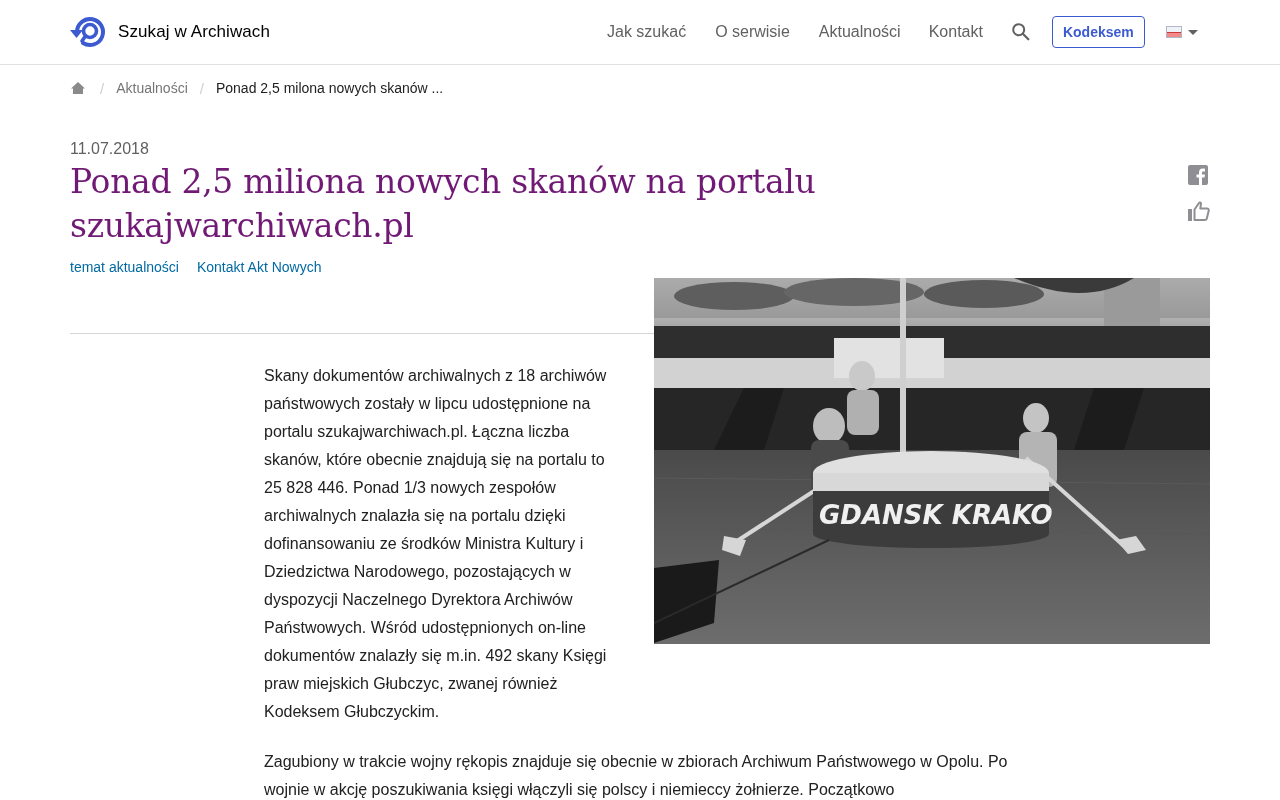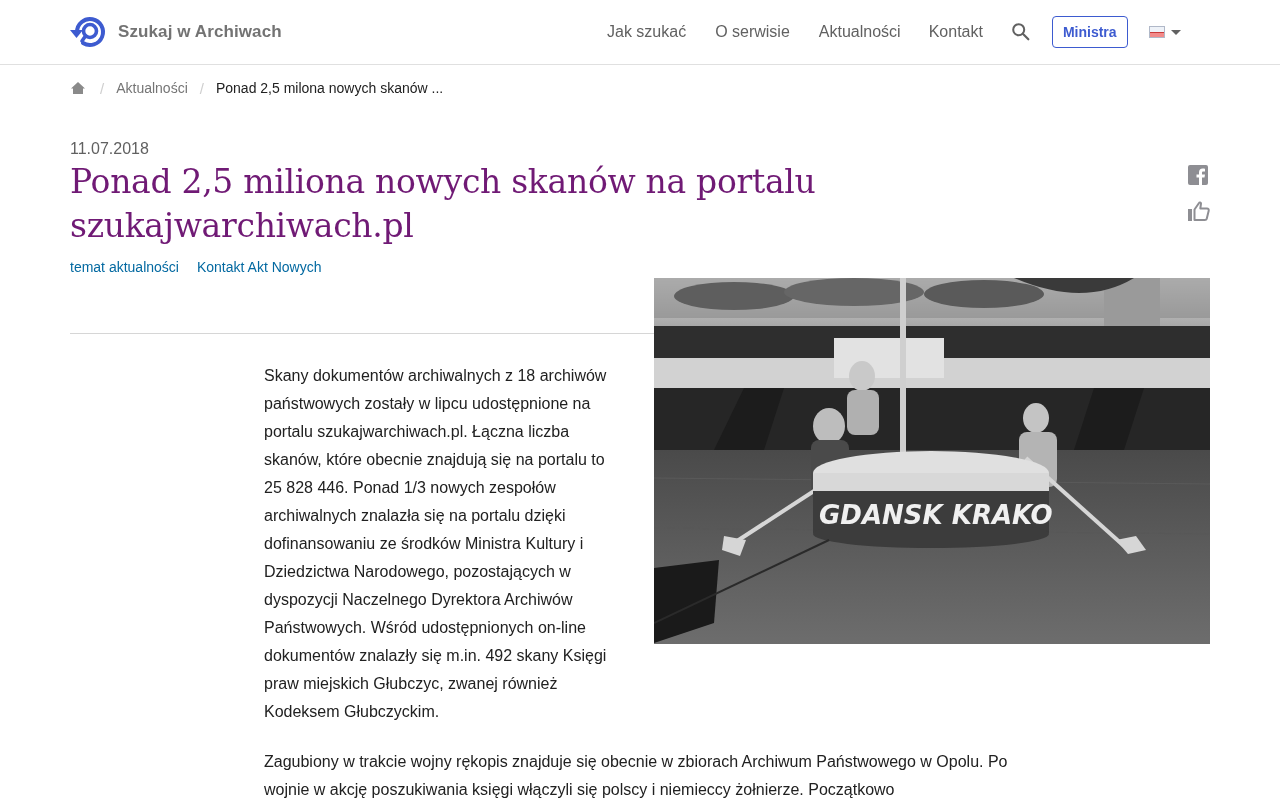--- a/index.html
+++ b/index.html
@@ -3,21 +3,21 @@
 <meta charset="utf-8">
 <style>
   * { box-sizing: border-box; margin: 0; padding: 0; }
   html, body { width: 1280px; height: 800px; overflow: hidden; background: #ffffff; }
   body { font-family: "Liberation Sans", sans-serif; color: #212121; position: relative; }
 
   
   .header { position: absolute; left: 0; top: 0; width: 1280px; height: 65px; border-bottom: 1px solid #e0e0e0; background: #fff; }
   .logo { position: absolute; left: 68px; top: 13px; display: flex; align-items: center; text-decoration: none; }
   .logo-icon { width: 40px; height: 38px; display: block; }
-  .logo-text { margin-left: 10px; font-size: 17px; color: #737373; font-weight: bold; letter-spacing: 0.1px; }
+  .logo-text { margin-left: 10px; font-size: 17px; color: #000000; font-weight: normal; letter-spacing: 0.1px; }
   .nav { position: absolute; top: 0; left: 607px; height: 64px; display: flex; align-items: center; }
   .nav-item { font-size: 16px; color: #616161; text-decoration: none; margin-right: 29px; white-space: nowrap; }
   .nav-item.n2 { margin-right: 29px; }
   .nav-item.n3 { margin-right: 28px; }
   .nav-item.n4 { margin-right: 26px; }
   .search-btn { width: 24px; height: 24px; display: flex; align-items: center; justify-content: center; margin-right: 19px; cursor: pointer; }
   .login-btn { height: 32px; padding: 0 10px; border: 1px solid #3d5bd0; border-radius: 4px; background: #fff; color: #3d5bd0; font-family: "Liberation Sans", sans-serif; font-size: 14px; font-weight: bold; display: flex; align-items: center; margin-right: 21px; cursor: pointer; }
   .lang { display: flex; align-items: center; cursor: pointer; }
   .flag { width: 16px; height: 12px; border: 1px solid #b0b8c8; display: flex; flex-direction: column; }
   .flag .w { flex: 1; background: #eef2f8; }
@@ -64,21 +64,21 @@
     <a class="nav-item n1">Jak szukać</a>
     <a class="nav-item n2">O serwisie</a>
     <a class="nav-item n3">Aktualności</a>
     <a class="nav-item n4">Kontakt</a>
     <span class="search-btn">
       <svg width="22" height="22" viewBox="0 0 24 24">
         <circle cx="9.5" cy="9.5" r="6" fill="none" stroke="#616161" stroke-width="2.2"></circle>
         <line x1="14" y1="14" x2="20" y2="20" stroke="#616161" stroke-width="2.4" stroke-linecap="round"></line>
       </svg>
     </span>
-    <button class="login-btn">Ministra</button>
+    <button class="login-btn">Kodeksem</button>
     <span class="lang">
       <span class="flag">
           <span class="w"></span>
           <span class="r"></span>
         </span>
       <span class="caret"></span>
     </span>
   </nav>
 </div>
 

